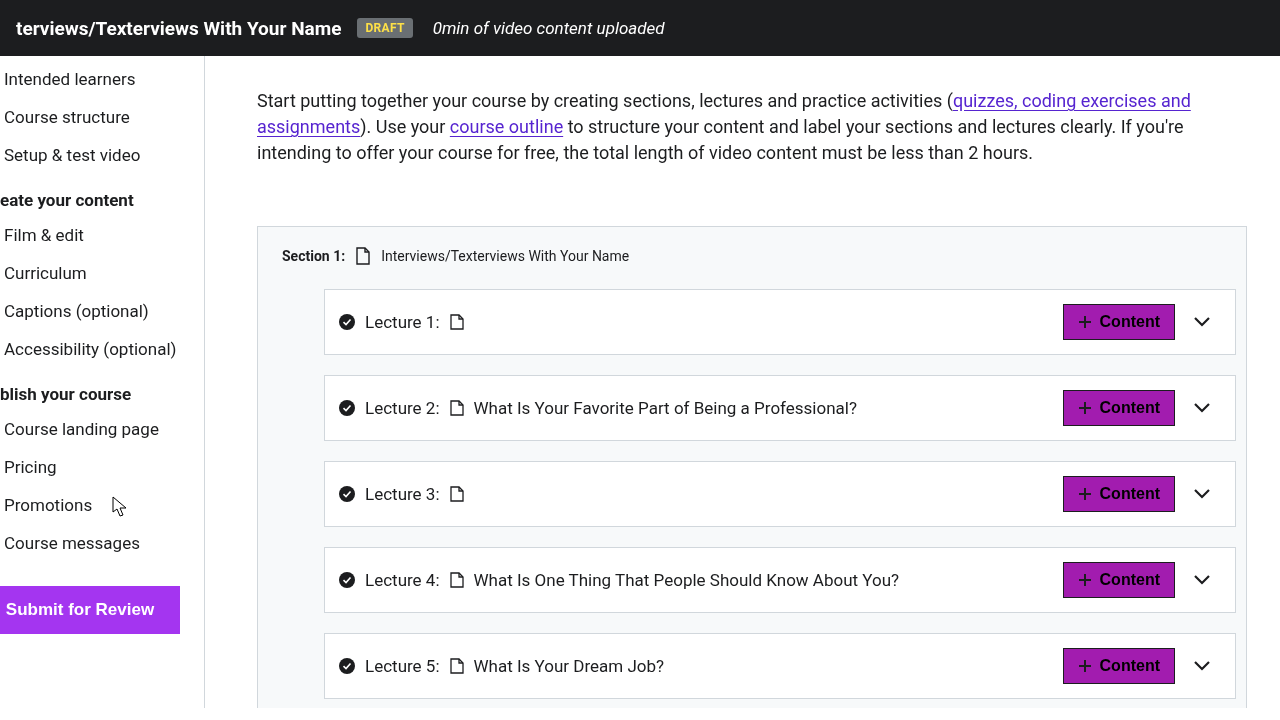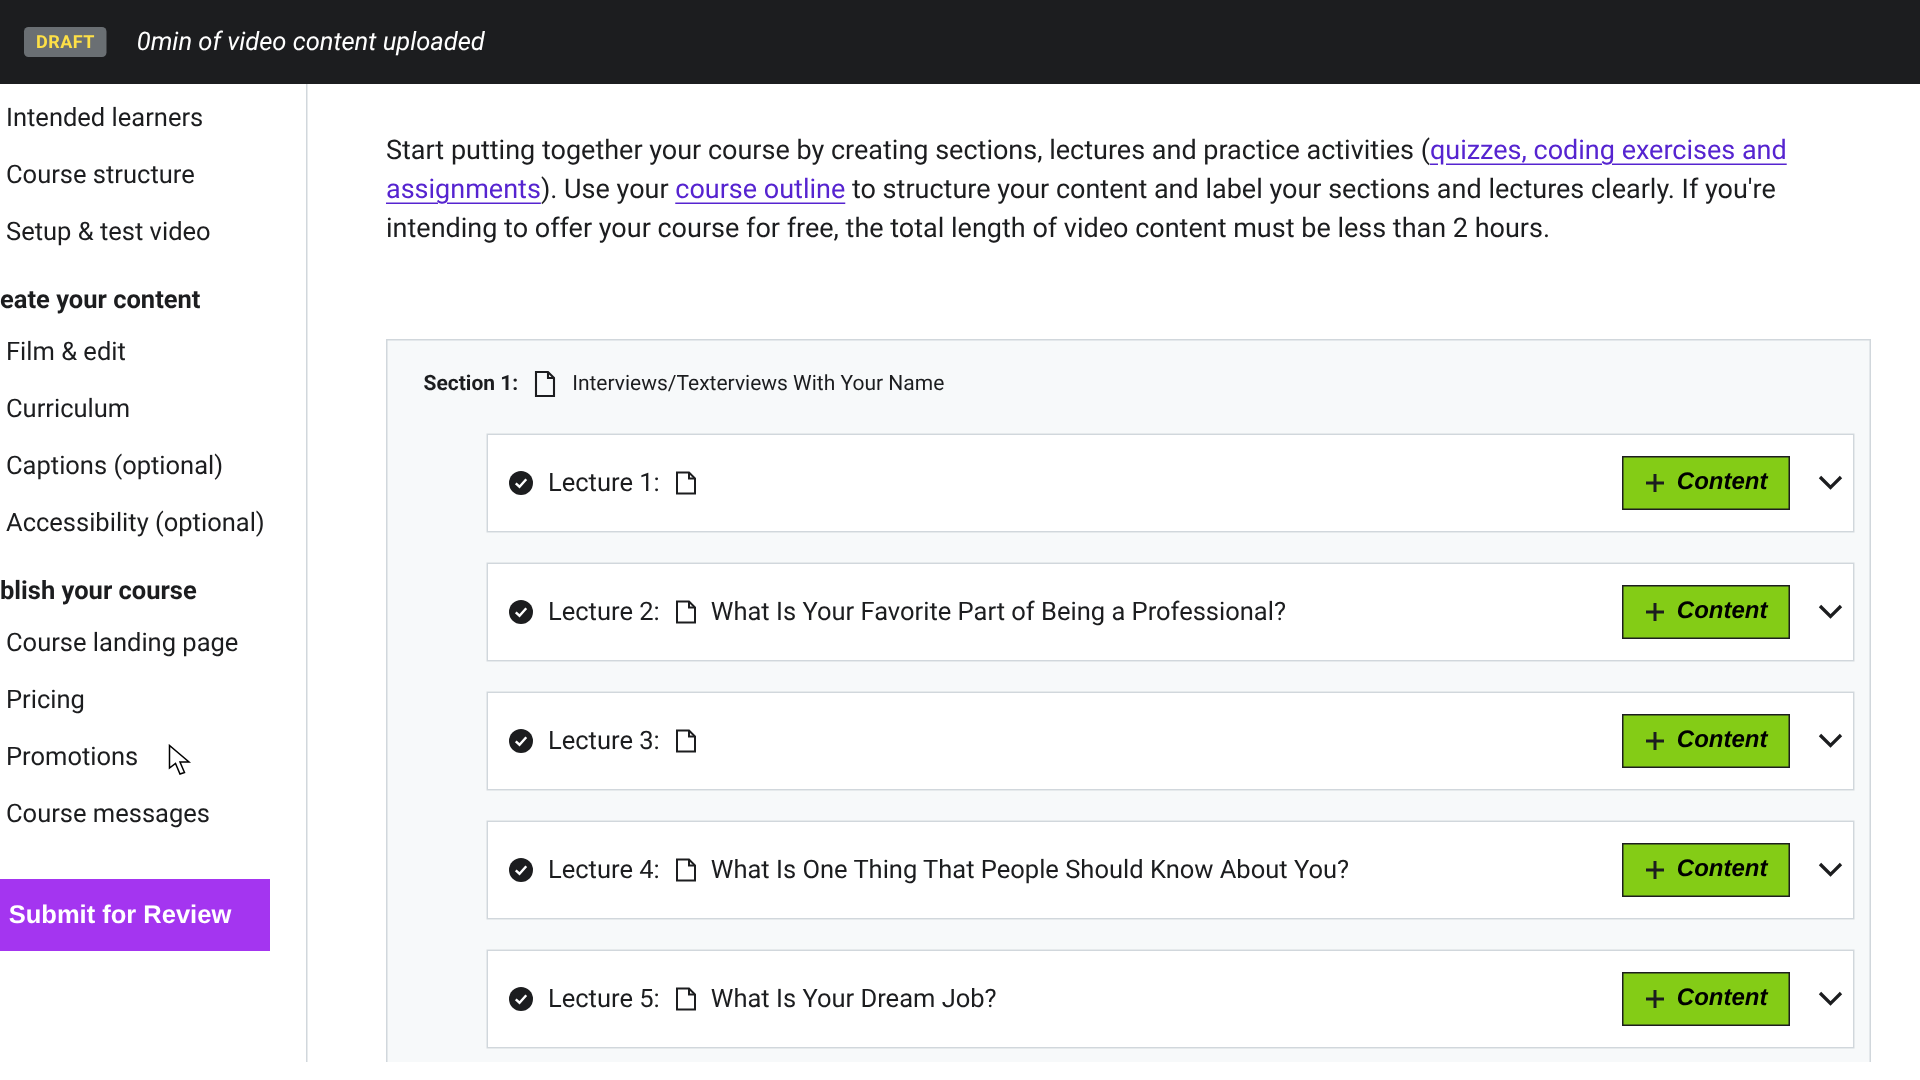--- a/index.html
+++ b/index.html
@@ -19,38 +19,39 @@
   
   .main { flex:1; overflow-y:auto; padding:24px 16px 40px 52px; }
   .intro { font-size:18px; line-height:1.45; color:#1c1d1f; max-width:980px; margin-bottom:60px; margin-top:8px; }
   .intro a { color:#5624d0; text-decoration:underline; text-underline-offset:3px; }
 
   .section-box { border:1px solid #d1d7dc; background:#f7f9fa; padding:0; max-width:990px; }
   .section-header { display:flex; align-items:center; padding:20px 24px 24px 24px; font-size:14px; }
   .section-header .sec-label { font-weight:700; margin-right:10px; }
   .section-header .doc-icon { margin-right:10px; }
   .lectures { padding:0 10px 10px 66px; }
-  .lecture-row { background:#fff; border:1px solid #d1d7dc; margin-bottom:20px; display:flex; align-items:center; padding:14px 2px 14px 14px; }
+  .lecture-row { background:#fff; border:1px solid #d1d7dc; margin-bottom:20px; display:flex; align-items:center; padding:14px 20px 14px 14px; }
   .lecture-left { display:flex; align-items:center; flex:1; gap:10px; font-size:17px; }
   .lecture-left .check { width:16px; height:16px; }
   .lecture-left .lect-label { }
   .lecture-left .doc-icon { }
   .lecture-right { display:flex; align-items:center; gap:14px; }
-  .content-btn { border:1px solid #1c1d1f; background:#84cc16; padding:8px 14px; font-weight:700; font-size:16px; display:flex; align-items:center; gap:8px; cursor:pointer;font-style:italic; }
+  .content-btn { border:1px solid #1c1d1f; background:#a21caf; padding:8px 14px; font-weight:700; font-size:16px; display:flex; align-items:center; gap:8px; cursor:pointer; }
   .chev-btn { background:transparent; border:none; cursor:pointer; padding:4px; }
 
   
   .doc-icon svg, .check svg, .plus svg, .chev svg { display:block; }
 
   .cursor { position:fixed; top:496px; left:112px; width:18px; height:22px; pointer-events:none; z-index:50; }
 </style>
 </head>
 <body>
 
 <div class="topbar">
+  <div class="course-title">terviews/Texterviews With Your Name</div>
   <div class="draft-badge">DRAFT</div>
   <div class="upload-status">0min of video content uploaded</div>
 </div>
 
 <div class="layout">
 
   <div class="sidebar">
     <div class="side-item">Intended learners</div>
     <div class="side-item">Course structure</div>
     <div class="side-item">Setup &amp; test video</div>

